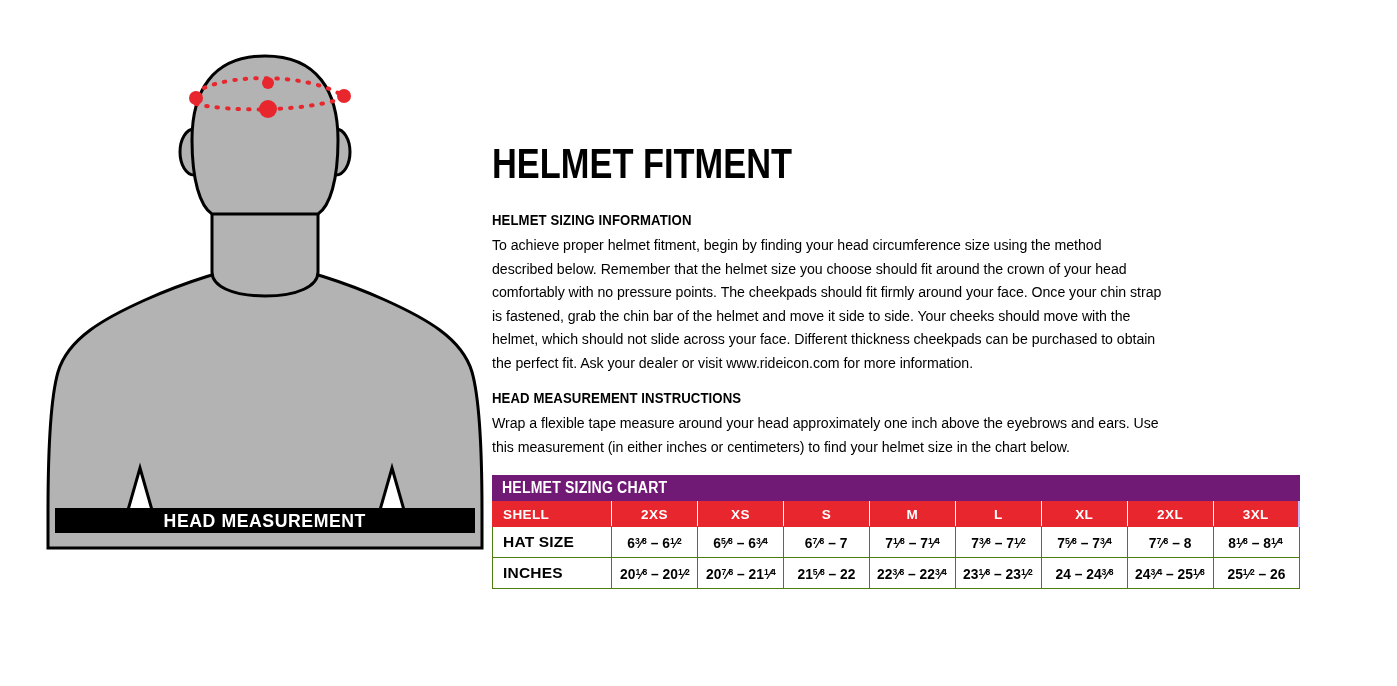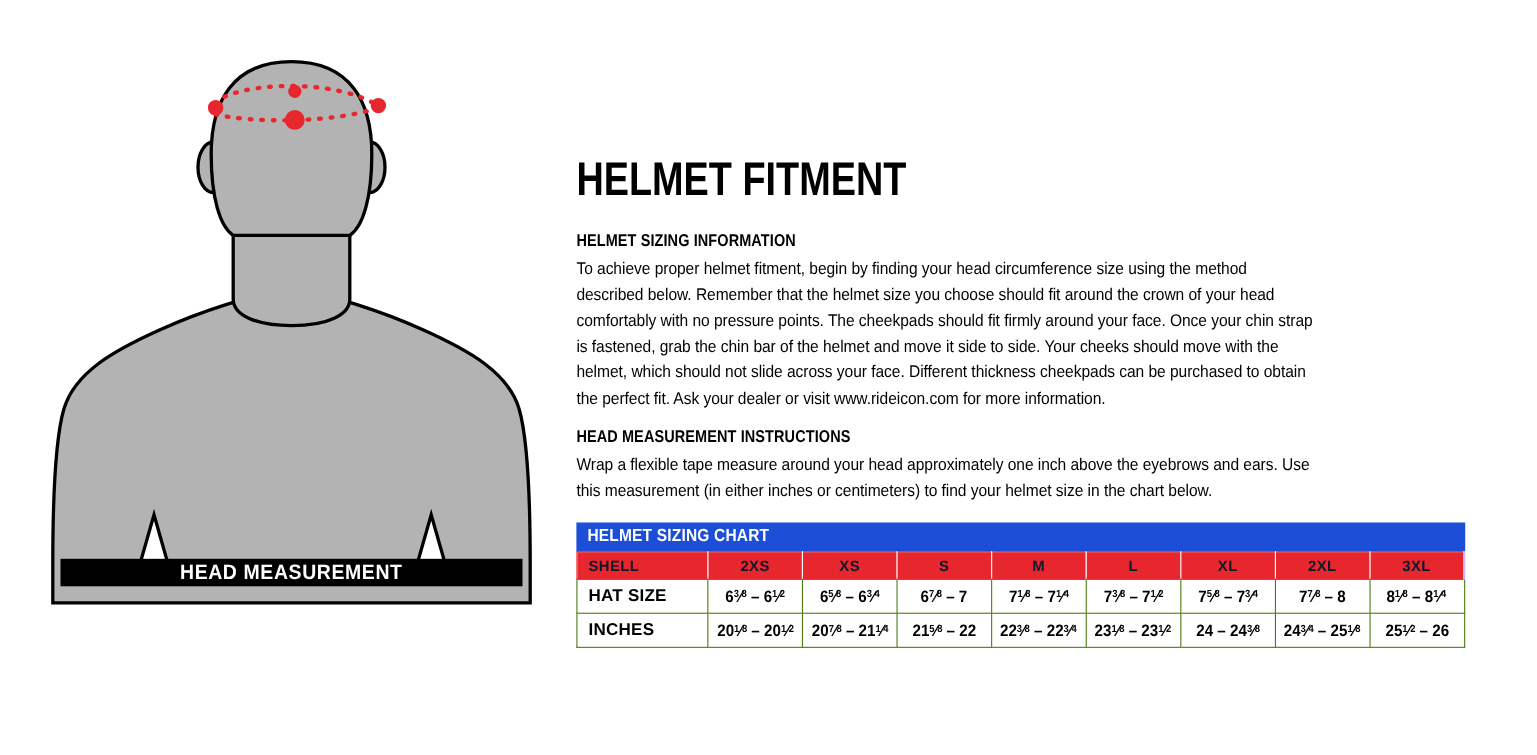--- a/index.html
+++ b/index.html
@@ -47,21 +47,21 @@
     font-family: "Liberation Sans", sans-serif;
     font-weight: bold;
     font-size: 19px;
     letter-spacing: 0.6px;
     transform: scaleX(0.93);
   }
 
   
   .content {
     position: absolute;
-    left: 524px;
+    left: 492px;
     top: 0;
     width: 850px;
     height: 686px;
   }
   .title {
     position: absolute;
     top: 142px;
     left: 0;
     font-family: "Liberation Sans", sans-serif;
     font-weight: bold;
@@ -103,21 +103,21 @@
   .sec-body p { margin: 0; }
 
   
   .chart {
     position: absolute;
     left: 0;
     top: 475px;
     width: 808px;
   }
   .chart-title {
-    background: #1d4ed8;
+    background: #701a75;
     color: #fff;
     height: 26px;
     display: flex;
     align-items: center;
     padding-left: 10px;
     box-sizing: border-box;
   }
   .chart-title span {
     font-family: "Liberation Sans", sans-serif;
     font-weight: bold;
@@ -138,21 +138,21 @@
     text-align: center;
     vertical-align: middle;
     font-family: "Liberation Sans", sans-serif;
     font-weight: bold;
     font-size: 15px;
     white-space: nowrap;
     padding: 0;
   }
   table.sizing tr.head td {
     background: #e8262e;
-    color: #0f172a;
+    color: #ffffff;
     font-size: 13.5px;
     letter-spacing: 0.4px;
     height: 24px;
     border: 1px solid #e8262e;
     border-right: 1px solid #ffffff;
   }
   table.sizing tr.head td:last-child { border-right: 2px solid #c4b5fd; }
   table.sizing td.rowlabel {
     text-align: left;
     padding-left: 10px;

